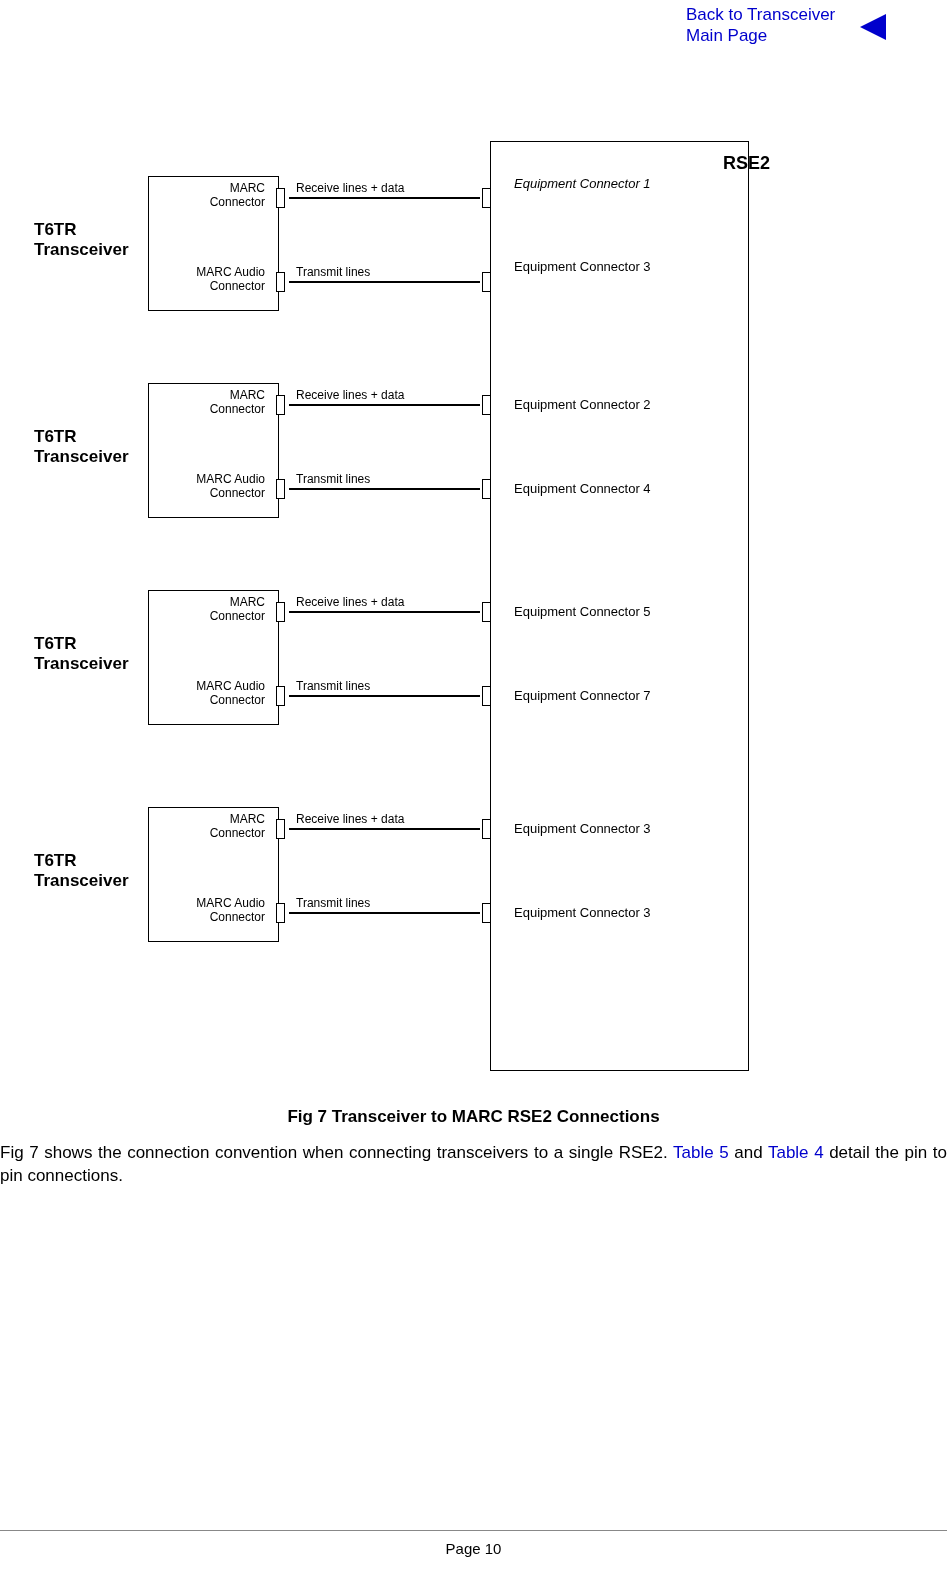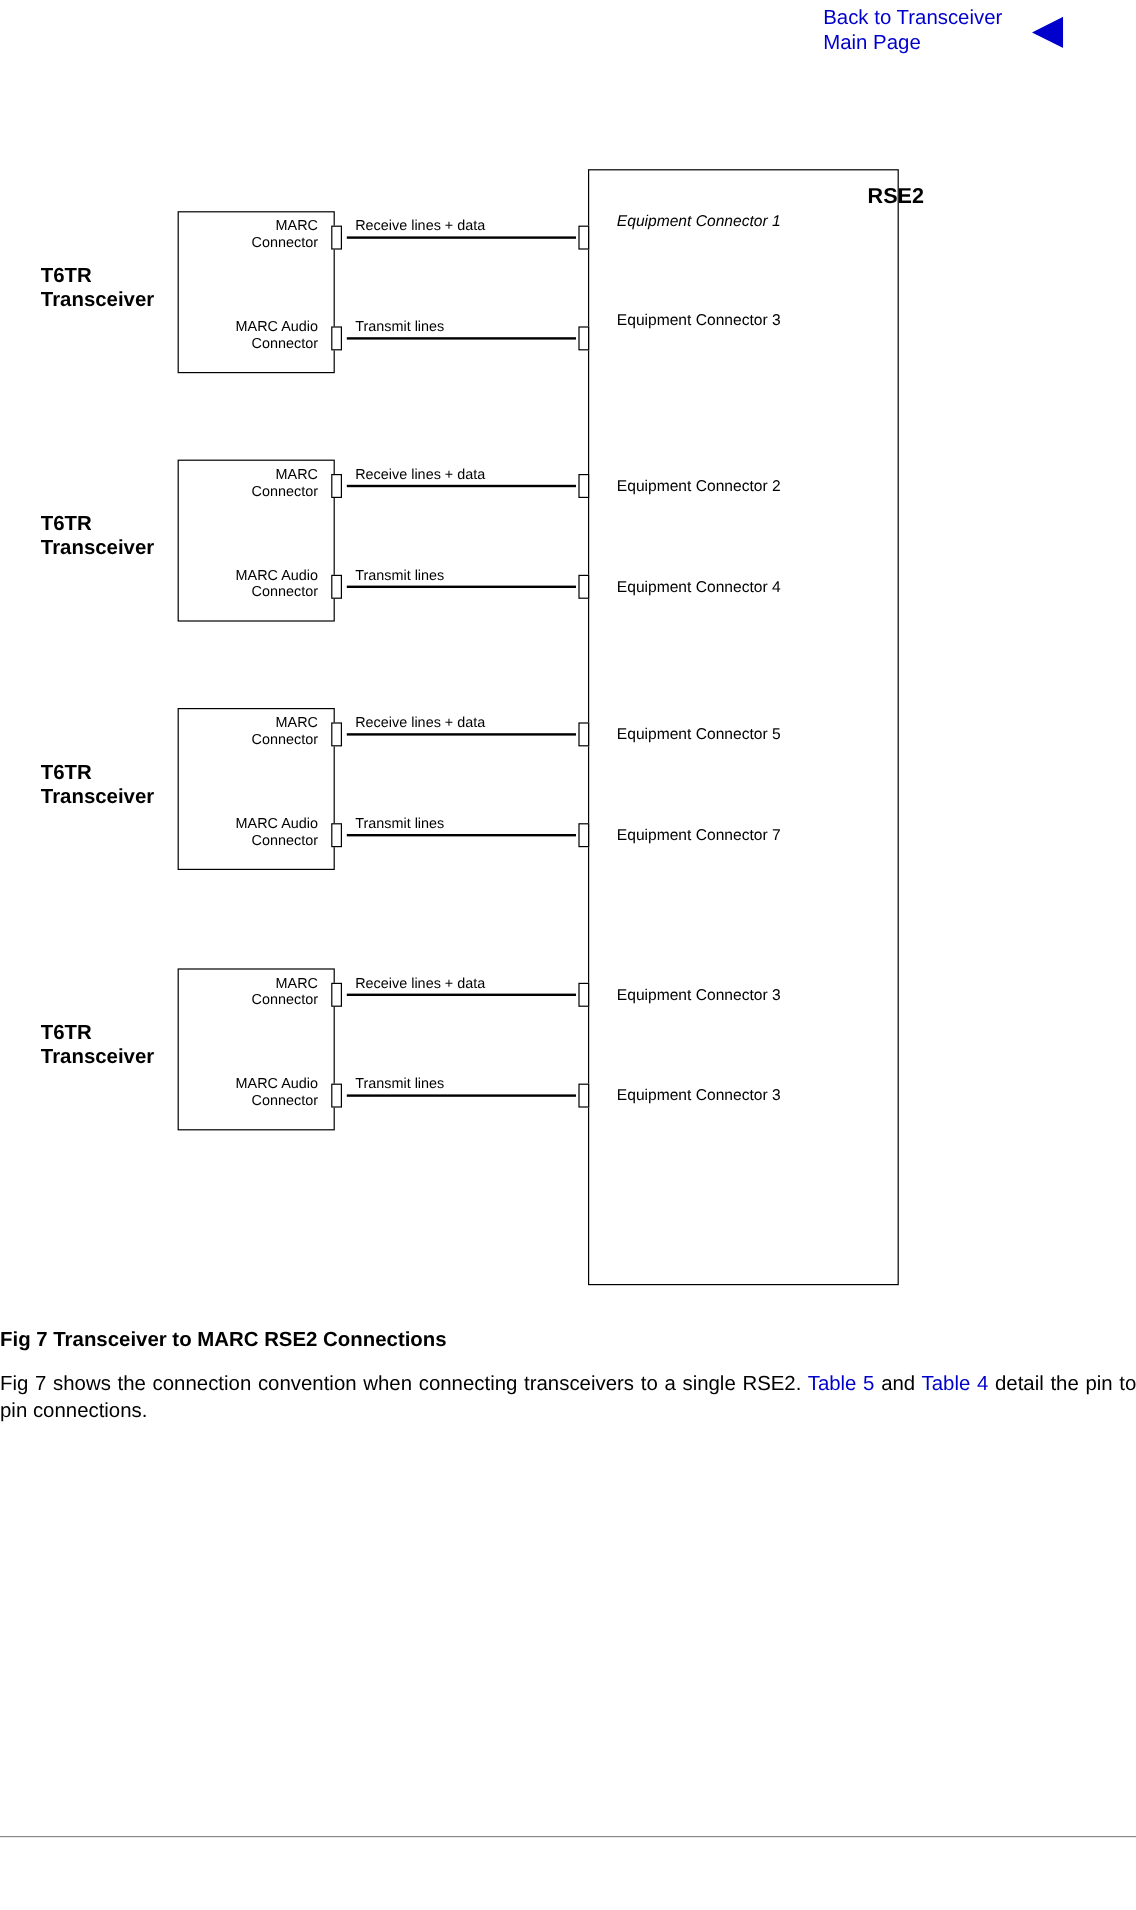--- a/index.html
+++ b/index.html
@@ -8,21 +8,21 @@
   .back-arrow{position:absolute;top:14px;left:860px;cursor:pointer}
   .diagram{position:absolute;left:0;top:0;width:947px;height:1120px}
   .box{position:absolute;border:1.5px solid #000;background:#fff}
   .rse2-label{position:absolute;font:bold 18px Arial;left:723px;top:153px}
   .tcvr-label{position:absolute;font:bold 17px Arial;line-height:1.2;left:34px;width:110px}
   .conn-label{position:absolute;font:12px Arial;text-align:right;line-height:1.15;width:90px}
   .line-label{position:absolute;font:12px Arial;width:180px}
   .eq-label{position:absolute;font:13px Arial;left:514px}
   .hline{position:absolute;height:2px;background:#000}
   .port{position:absolute;width:7px;height:18px;background:#fff;border:1.5px solid #000}
-  .caption{position:absolute;top:1107px;width:947px;font:bold 17px Arial}
+  .caption{position:absolute;top:1107px;width:947px;text-align:center;font:bold 17px Arial}
   .para{position:absolute;top:1142px;left:0;width:947px;font:17px Arial;line-height:1.35;text-align:justify}
   .para .lk{color:#0000cc}
   .footer-rule{position:absolute;left:0;top:1530px;width:947px;height:1px;background:#888}
   .footer-text{position:absolute;top:1540px;width:947px;text-align:center;font:15px Arial}
 </style>
 </head>
 <body>
 
 <div class="page">
 
@@ -99,14 +99,15 @@
       </div>
   </div>
 
   <div class="caption">Fig 7  Transceiver to MARC RSE2 Connections</div>
 
   <div class="para">
     <span>Fig 7 shows the connection convention when connecting transceivers to a single RSE2. </span><span class="lk">Table 5</span><span> and </span><span class="lk">Table 4</span><span> detail the pin to pin connections.</span>
   </div>
 
   <div class="footer-rule"></div>
+  <div class="footer-text">Page 10</div>
 
 </div>
 
 </body></html>

